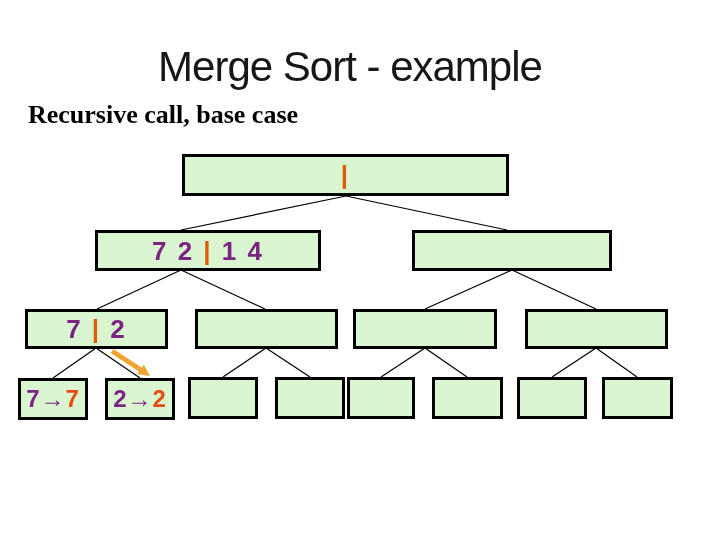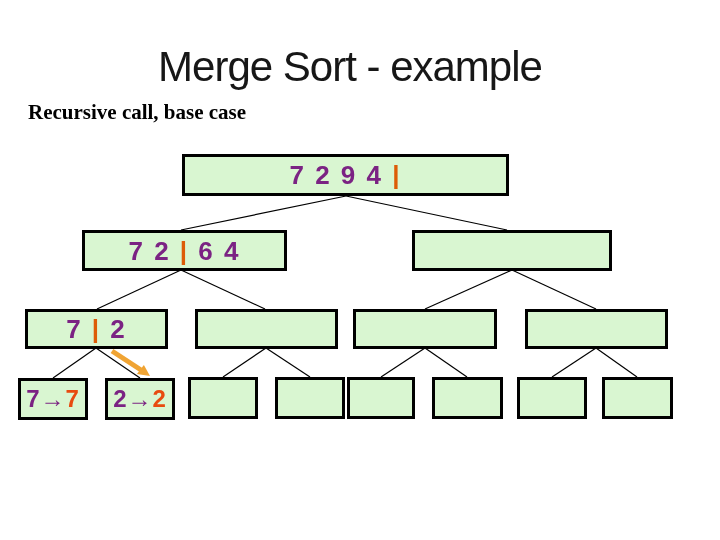--- a/index.html
+++ b/index.html
@@ -31,21 +31,21 @@
     letter-spacing:-1px;
     color:var(--title-text);
     line-height:50px;
     margin-top:16px;
   }
   .slide-subtitle{
     position:absolute;
     left:28px;top:100px;
     font-family:"Liberation Serif", serif;
     font-weight:bold;
-    font-size:21px;
+    font-size:26px;
     color:#000000;
   }
   .connector-layer{
     position:absolute;left:0;top:0;width:720px;height:540px;
     pointer-events:none;
   }
   .node{
     position:absolute;
     box-sizing:border-box;
     background:var(--box-fill);
@@ -93,25 +93,25 @@
     <line x1="596" y1="348" x2="552" y2="377" stroke="#000" stroke-width="1.2"></line>
     <line x1="596" y1="348" x2="637" y2="377" stroke="#000" stroke-width="1.2"></line>
 
     <g>
       <line x1="112" y1="351" x2="141" y2="370" stroke="var(--annotation-arrow-gold)" stroke-width="5"></line>
       <polygon points="150,376 136.9,373.9 143.9,364.9" fill="var(--annotation-arrow-gold)"></polygon>
     </g>
   </svg>
 
   <div class="node" style="left:182px;top:154px;width:327px;height:42px">
-    <span class="seg-purple">7 2 9 4 </span><span class="seg-orange">|</span>
+    <span class="seg-orange">|</span>
   </div>
 
-  <div class="node" style="left:82px;top:230px;width:205px;height:41px">
-    <span class="seg-purple">7 2 </span><span class="seg-orange">|</span><span class="seg-purple"> 6 4</span>
+  <div class="node" style="left:95px;top:230px;width:226px;height:41px">
+    <span class="seg-purple">7 2 </span><span class="seg-orange">|</span><span class="seg-purple"> 1 4</span>
   </div>
   <div class="node" style="left:412px;top:230px;width:200px;height:41px"></div>
 
   <div class="node" style="left:25px;top:309px;width:143px;height:40px">
     <span class="seg-purple">7 </span><span class="seg-orange">|</span><span class="seg-purple"> 2</span>
   </div>
   <div class="node" style="left:195px;top:309px;width:143px;height:40px"></div>
   <div class="node" style="left:353px;top:309px;width:144px;height:40px"></div>
   <div class="node" style="left:525px;top:309px;width:143px;height:40px"></div>
 

